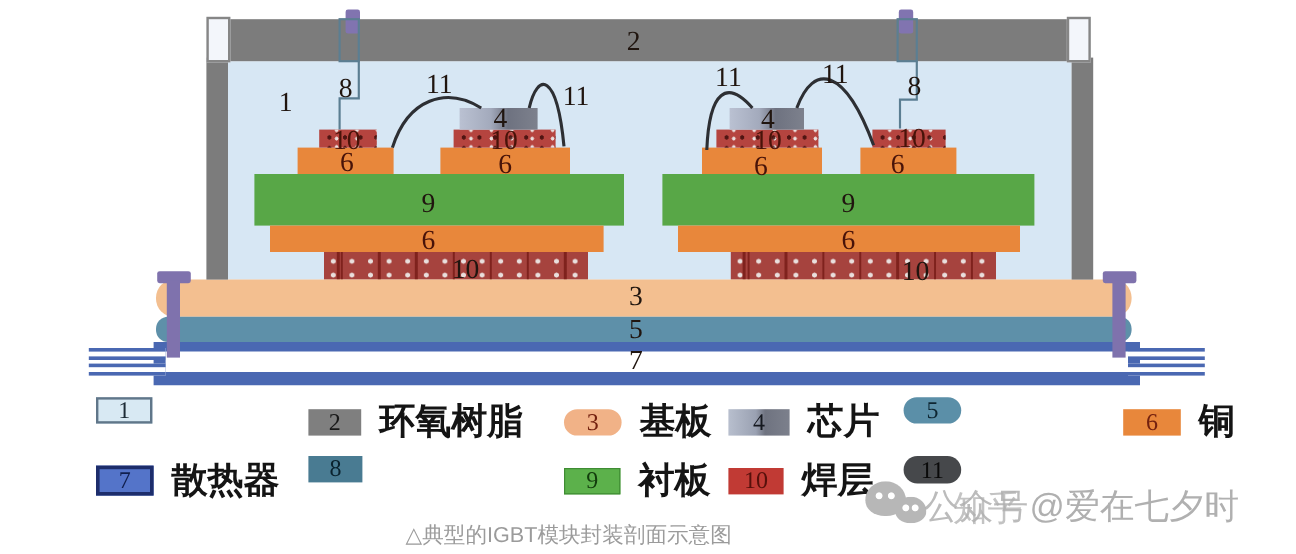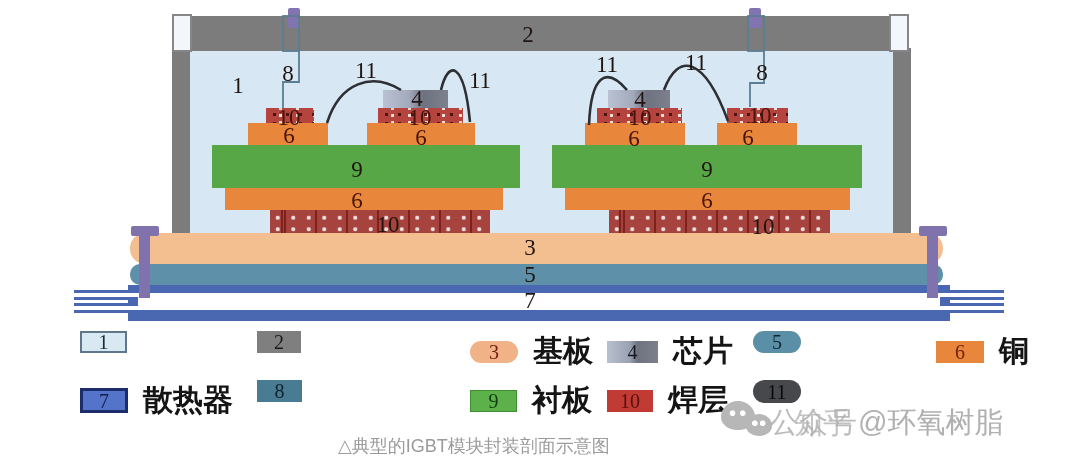--- a/index.html
+++ b/index.html
@@ -164,20 +164,21 @@
       <span class="callout" style="left: 530px; top: 247px;">3</span>
       <span class="callout" style="left: 530px; top: 274px;">5</span>
       <span class="callout" style="left: 530px; top: 300px;">7</span>
     </div>
   <div id="legend">
       <div class="lg-item lg-r0 lg-c0">
         <div class="sw sw-gel">1</div>
       </div>
       <div class="lg-item lg-r0 lg-c1">
         <div class="sw sw-epoxy">2</div>
+        <span class="lg-label">环氧树脂</span>
       </div>
       <div class="lg-item lg-r0 lg-c2">
         <div class="sw sw-baseplate">3</div>
         <span class="lg-label">基板</span>
       </div>
       <div class="lg-item lg-r0 lg-c3">
         <div class="sw sw-chip">4</div>
         <span class="lg-label">芯片</span>
       </div>
       <div class="lg-item lg-r0 lg-c4">
@@ -206,14 +207,14 @@
         <div class="sw sw-wire">11</div>
       </div>
     </div>
 
   <div class="caption">△典型的IGBT模块封装剖面示意图</div>
 
   <div class="wm-bubble wm-b1"></div>
   <div class="wm-bubble wm-b2"></div>
   <div class="wm-text" style="left:794px;top:404px;opacity:.75;">知乎</div>
   <div class="wm-text" style="left:770px;top:403px;opacity:.85;">公众号</div>
-  <div class="wm-text" style="left:858px;top:403px;">@环氧树脂</div>
+  <div class="wm-text" style="left:858px;top:403px;">@爱在七夕时</div>
 </div>
 
 </body></html>

